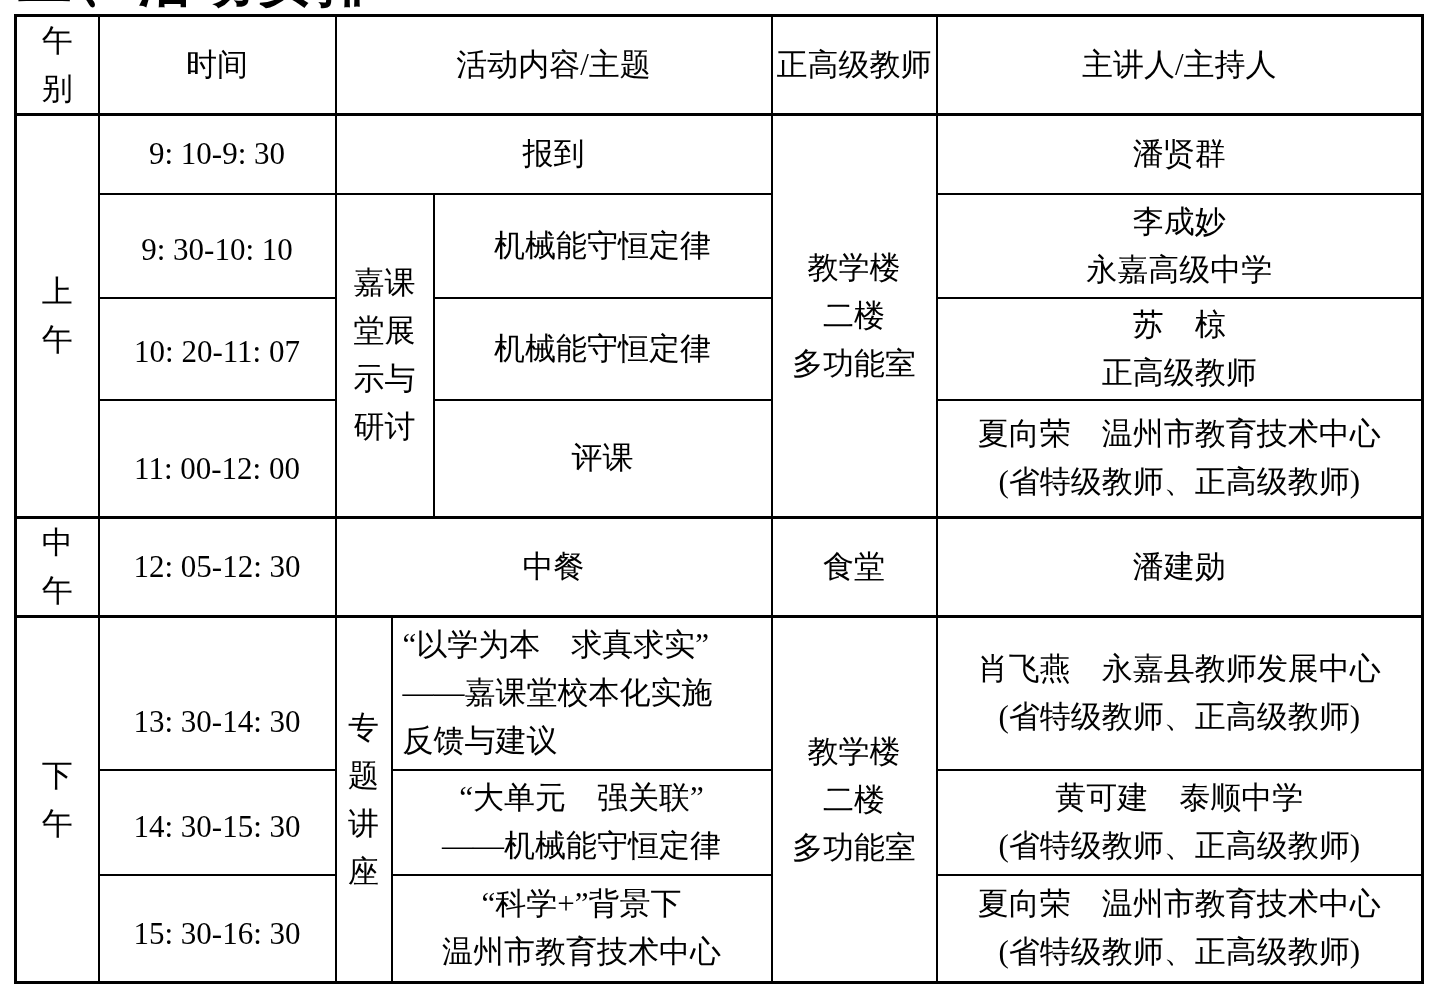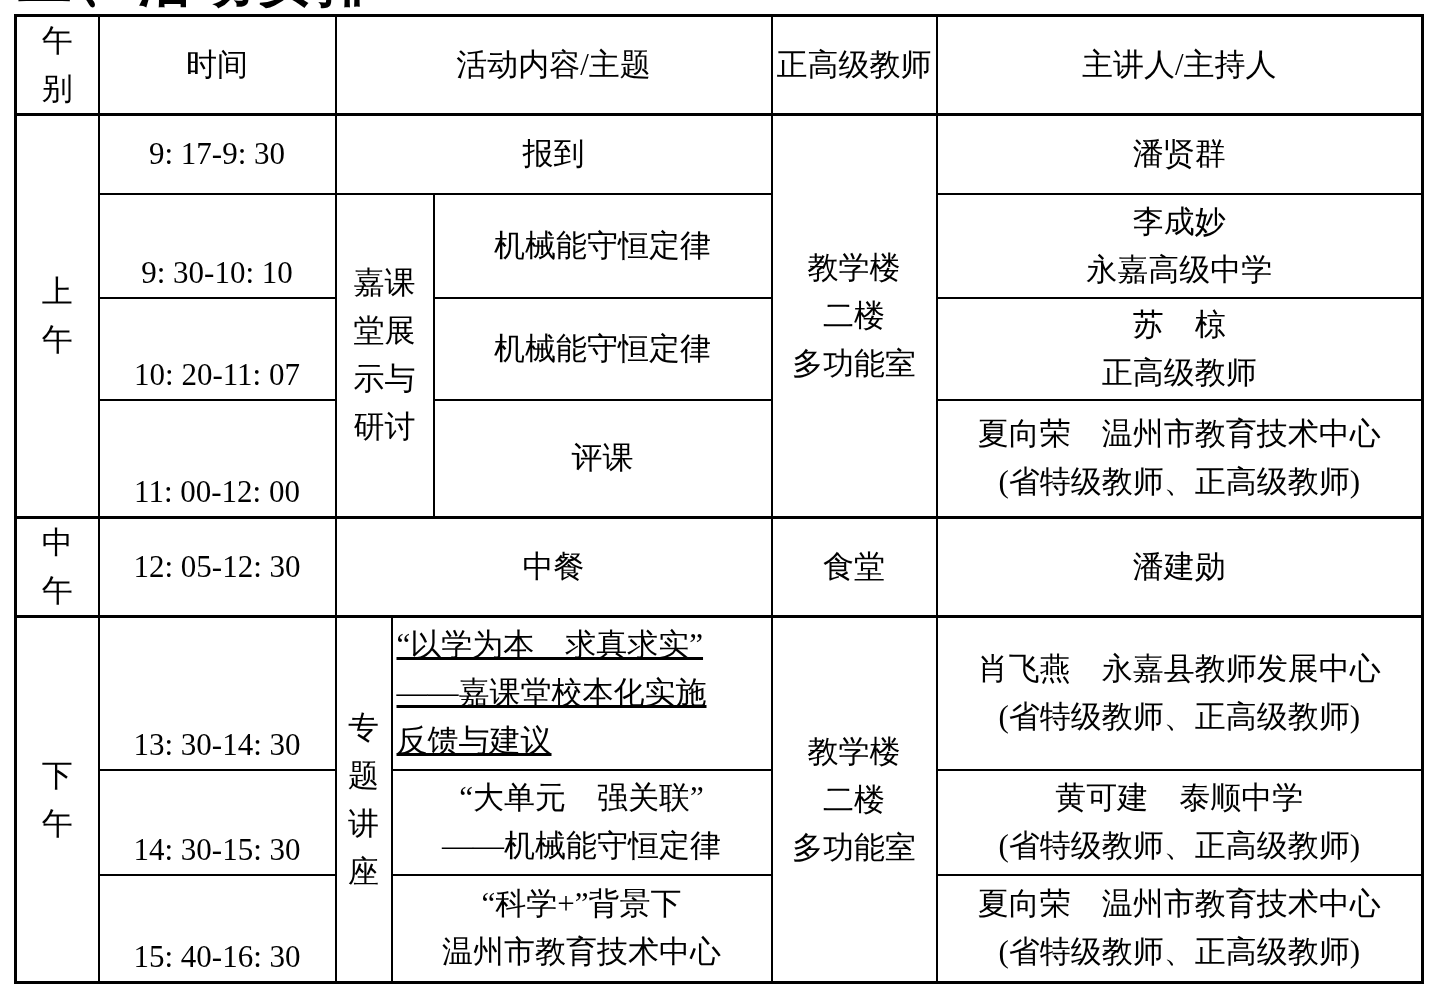--- a/index.html
+++ b/index.html
@@ -35,22 +35,22 @@
     font-size:31px;
     font-weight:normal;
     line-height:1.55;
     text-align:center;
     vertical-align:middle;
     white-space:pre-line;
     overflow:hidden;
   }
   .schedule tr.header-row th{border-bottom:3px solid #000;}
   .schedule tr.section-row td{border-top:3px solid #000;border-bottom:3px solid #000;}
-  .schedule td.vbottom{vertical-align:bottom;padding-bottom:0;}
-  .schedule td.left-text{text-align:left;padding-left:4px;text-decoration:underline;}
+  .schedule td.vbottom{vertical-align:bottom;padding-bottom:23px;}
+  .schedule td.left-text{text-align:left;padding-left:10px;}
 </style>
 </head>
 <body>
 
 <div class="page">
 
   <div class="heading-clip">
     <span>二、活动安排</span>
   </div>
 
@@ -71,21 +71,21 @@
 别</th>
       <th>时间</th>
       <th colspan="3">活动内容/主题</th>
       <th>正高级教师</th>
       <th>主讲人/主持人</th>
     </tr>
 
     <tr style="height:79px">
       <td rowspan="4">上
 午</td>
-      <td>9: 17-9: 30</td>
+      <td>9: 10-9: 30</td>
       <td colspan="3">报到</td>
       <td rowspan="4">教学楼
 二楼
 多功能室</td>
       <td>潘贤群</td>
     </tr>
 
     <tr style="height:104px">
       <td class="vbottom">9: 30-10: 10</td>
       <td colspan="2" rowspan="3">嘉课
@@ -140,21 +140,21 @@
 
     <tr style="height:105px">
       <td class="vbottom">14: 30-15: 30</td>
       <td colspan="2">“大单元　强关联”
 ——机械能守恒定律</td>
       <td>黄可建　泰顺中学
 (省特级教师、正高级教师)</td>
     </tr>
 
     <tr style="height:108px">
-      <td class="vbottom">15: 40-16: 30</td>
+      <td class="vbottom">15: 30-16: 30</td>
       <td colspan="2">“科学+”背景下
 温州市教育技术中心</td>
       <td>夏向荣　温州市教育技术中心
 (省特级教师、正高级教师)</td>
     </tr>
 
   </tbody>
     </table>
 </div>
 

